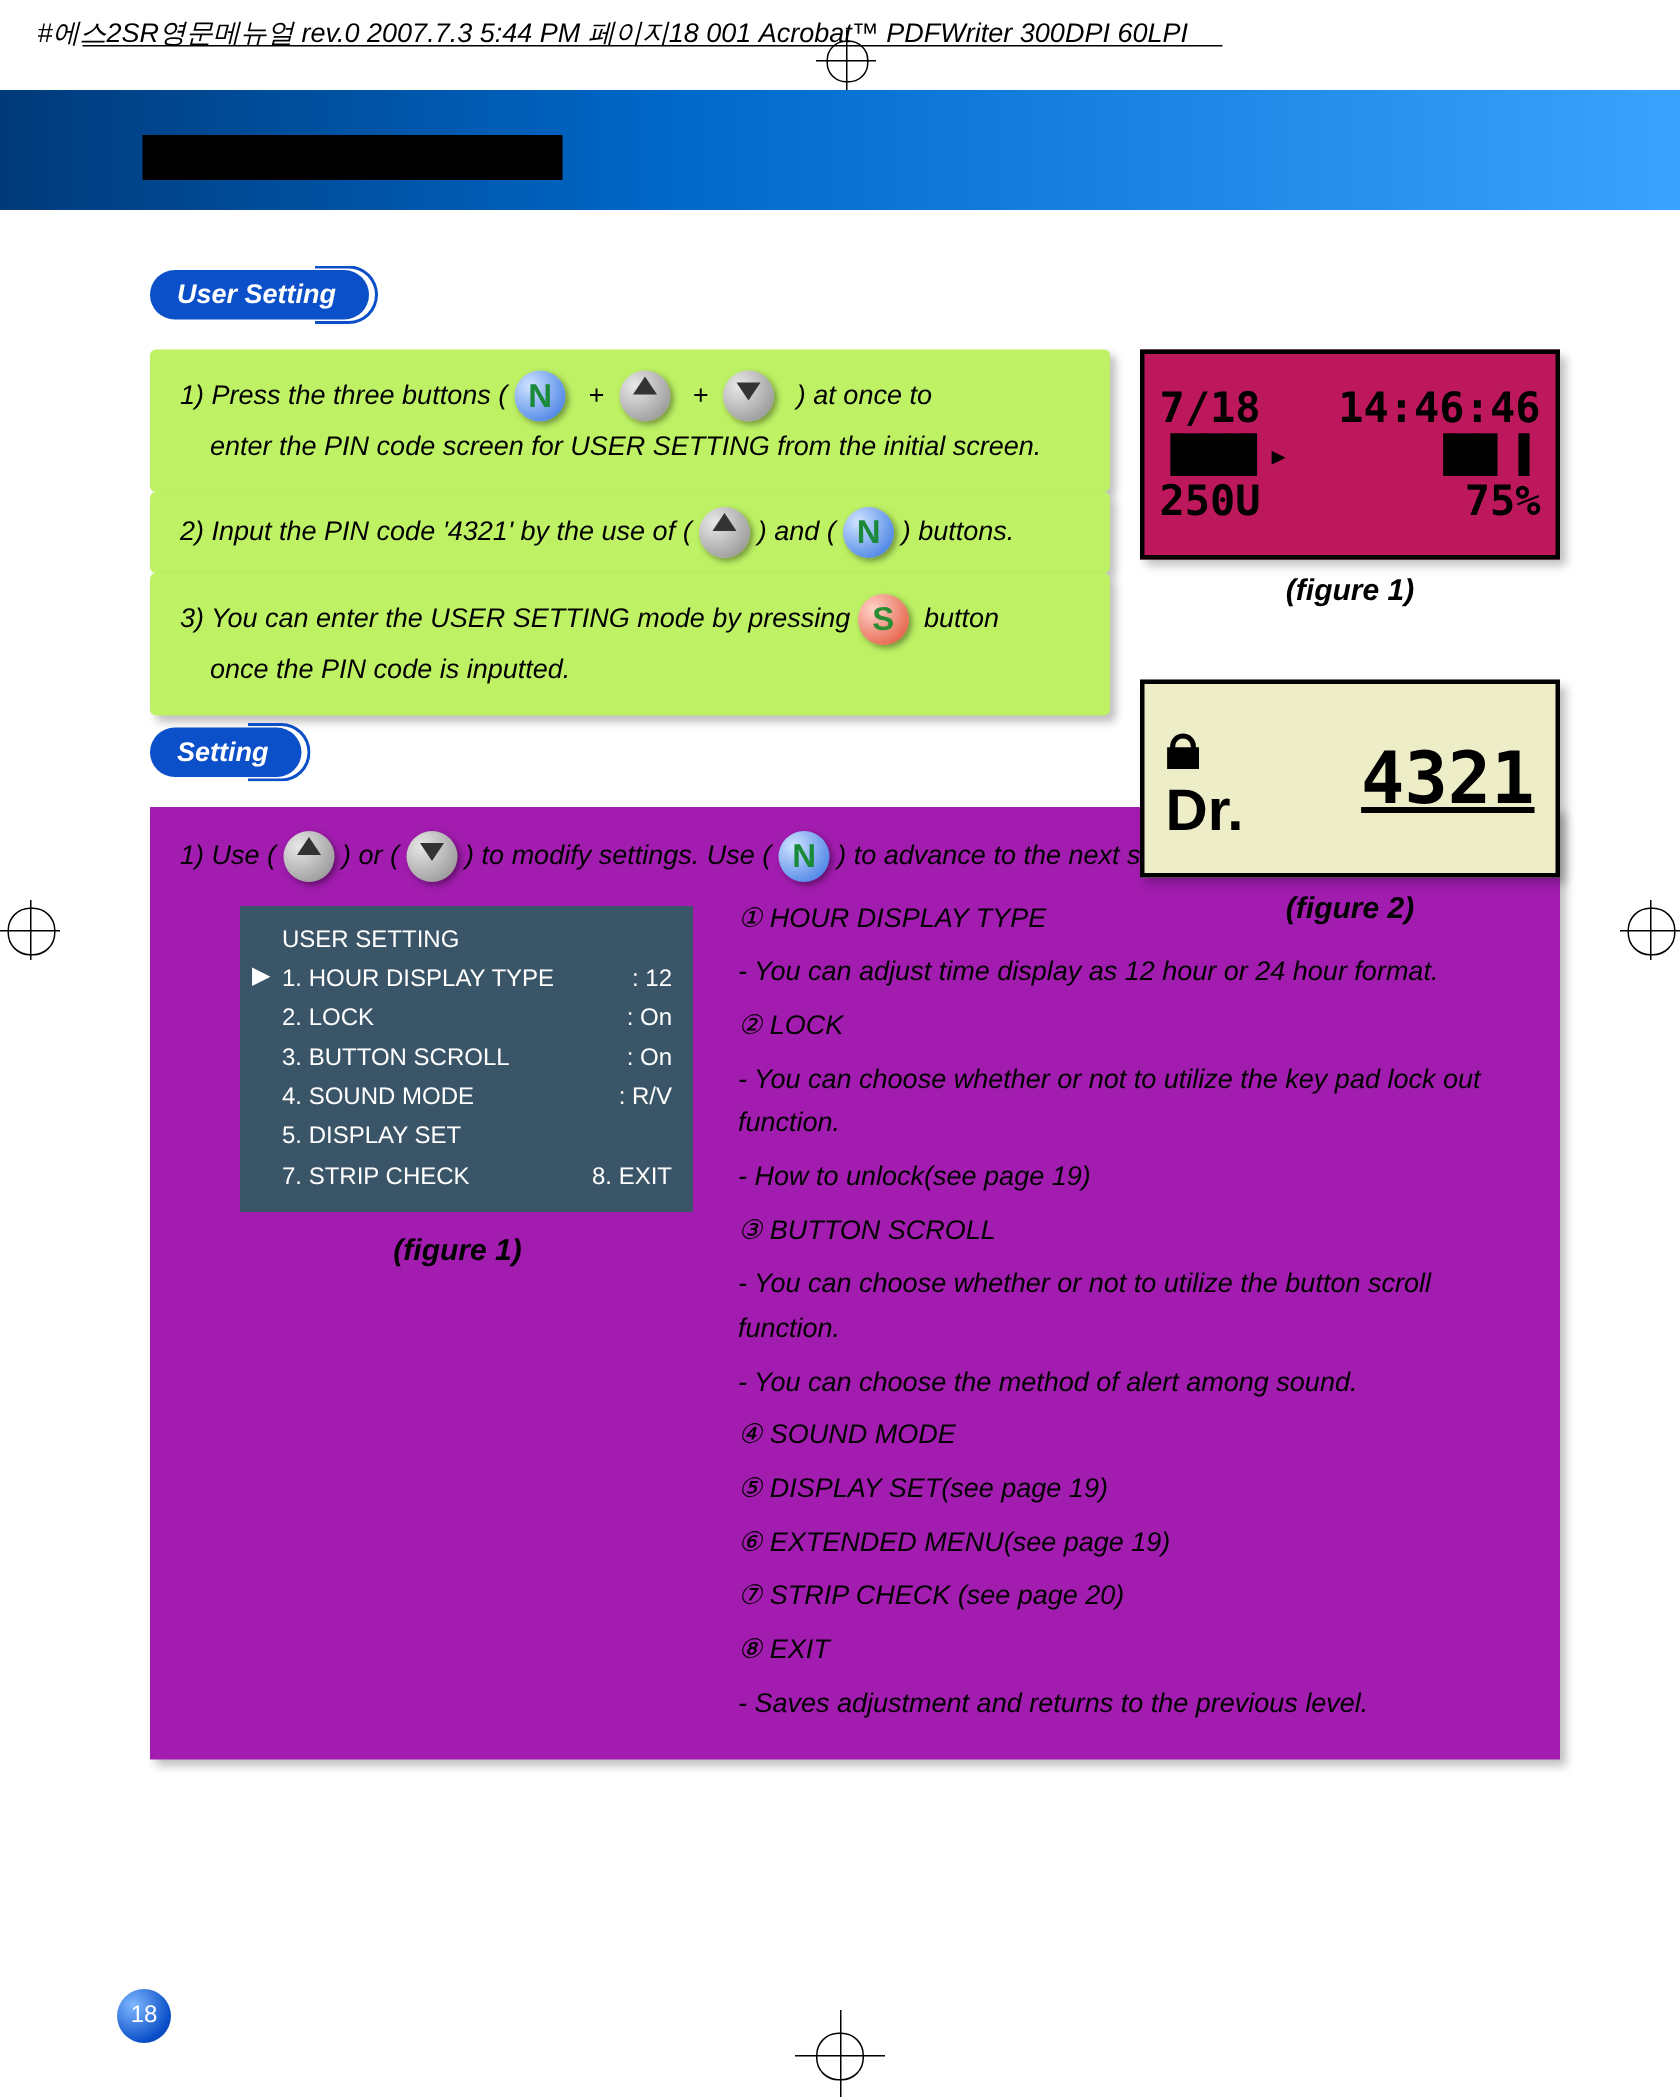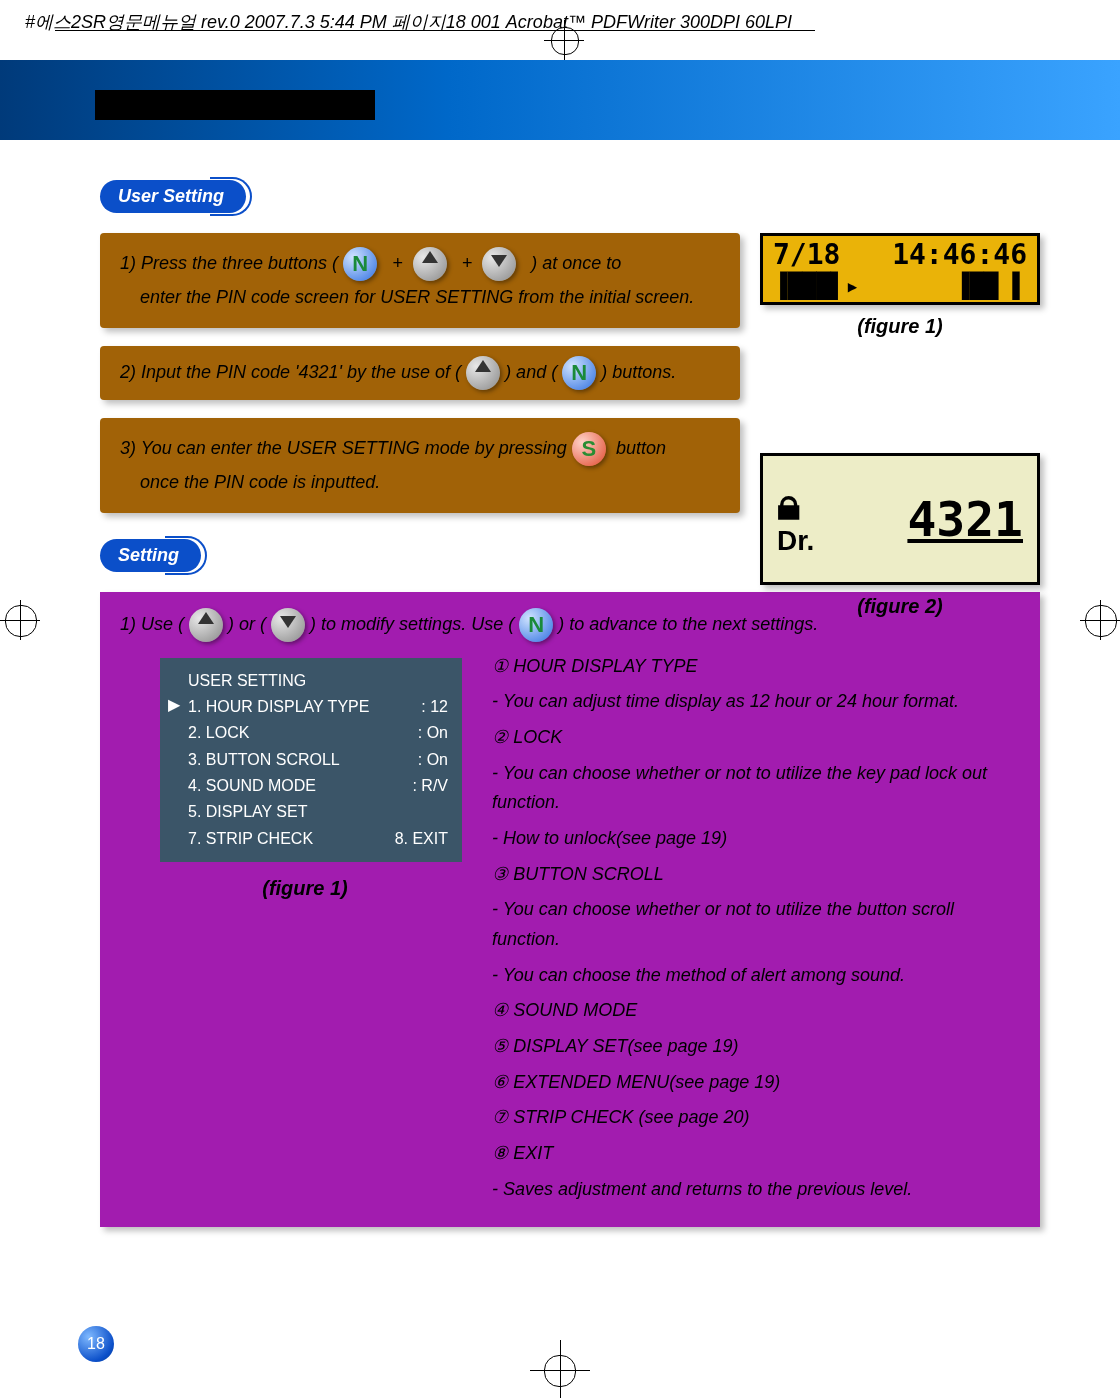--- a/index.html
+++ b/index.html
@@ -42,41 +42,40 @@
     border-radius:18px;
     font-size:18px;
     position:relative;
     margin-bottom:20px;
   }
   .pill-border {
     position:absolute; right:-6px; top:-3px; bottom:-3px; width:40px;
     border:2px solid #0b4fc9; border-left:none; border-radius:0 22px 22px 0;
   }
   .step-box {
-    background:#a16207;
+    background:#bef264;
     box-shadow: 4px 4px 6px rgba(0,0,0,.25);
     border-radius:4px;
     padding:14px 20px;
-    margin-bottom:18px;
     width:600px;
     font-style:italic;
     font-size:18px;
     line-height:1.8;
   }
   .step-box-narrow { width:600px; }
   .right-fig {
     position:absolute;
     right:0;
     width:280px;
     text-align:center;
   }
   .lcd {
-    background:#eab308;
+    background:#be185d;
     border:3px solid #000;
-    padding:2px 10px;
+    padding:19px 10px;
     font-family: monospace;
     font-weight:900;
     font-size:28px;
     text-align:left;
     line-height:1.2;
     box-shadow: 4px 4px 6px rgba(0,0,0,.25);
   }
   .lcd-row { display:flex; justify-content:space-between; }
   .lcd-small { font-size:24px; }
   .fig-caption { font-weight:bold; font-style:italic; margin-top:10px; font-size:20px;}
@@ -156,21 +155,21 @@
     line-height:1.1;
     box-shadow: 4px 4px 6px rgba(0,0,0,.25);
     display:flex;
     justify-content:space-between;
     align-items:center;
     min-height:110px;
   }
   .lock-icon {
     font-size:44px; font-style:normal; line-height:1; font-family: Arial, sans-serif;
   }
-  .dr-label { font-size:28px; text-align:left; font-family:Arial,sans-serif; font-weight:bold; font-style:normal;}
+  .dr-label { font-size:39px; text-align:left; font-family:Arial,sans-serif; font-weight:bold; font-style:normal;}
 </style>
 </head>
 <body>
 
 <div class="header-bar">#에스2SR영문메뉴얼 rev.0  2007.7.3 5:44 PM  페이지18   001 Acrobat™ PDFWriter 300DPI 60LPI</div>
 <div class="header-line"></div>
 <div class="reg-center">
   <div style="position:absolute;top:0;left:0;width:100%;height:100%;">
     <div style="position:absolute;left:0;right:0;top:50%;border-top:1px solid #000;"></div>
     <div style="position:absolute;top:0;bottom:0;left:50%;border-left:1px solid #000;"></div>
@@ -213,20 +212,24 @@
 
     <div class="right-fig" style="top:0;">
       <div class="lcd">
         <div class="lcd-row">
             <span>7/18</span>
             <span>14:46:46</span>
           </div>
         <div class="lcd-row lcd-small">
             <span>▐███▌▸</span>
             <span>▐██&nbsp;▌</span>
+          </div>
+        <div class="lcd-row">
+            <span>250U</span>
+            <span>75%</span>
           </div>
       </div>
       <div class="fig-caption">(figure 1)</div>
     </div>
 
     <div class="right-fig" style="top:220px;">
       <div class="lcd2">
         <div style="text-align:left;">
           <div class="lock-icon">🔒︎</div>
           <div class="dr-label">Dr.</div>

